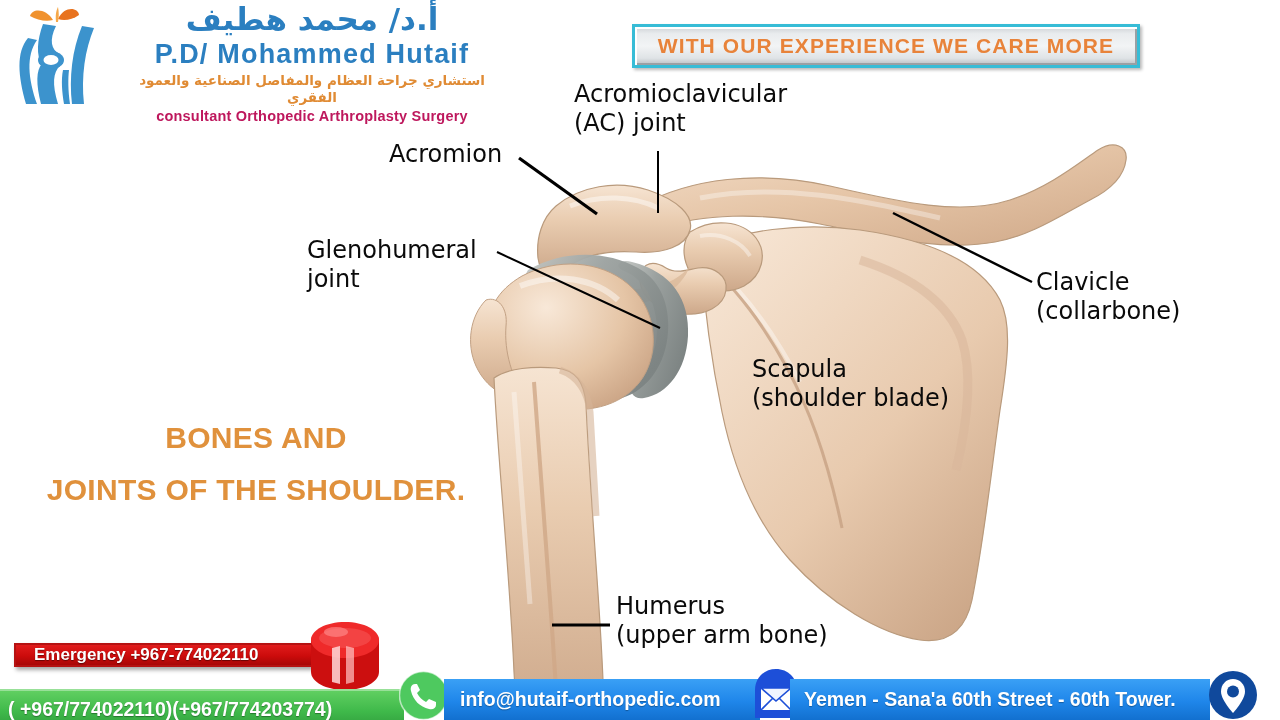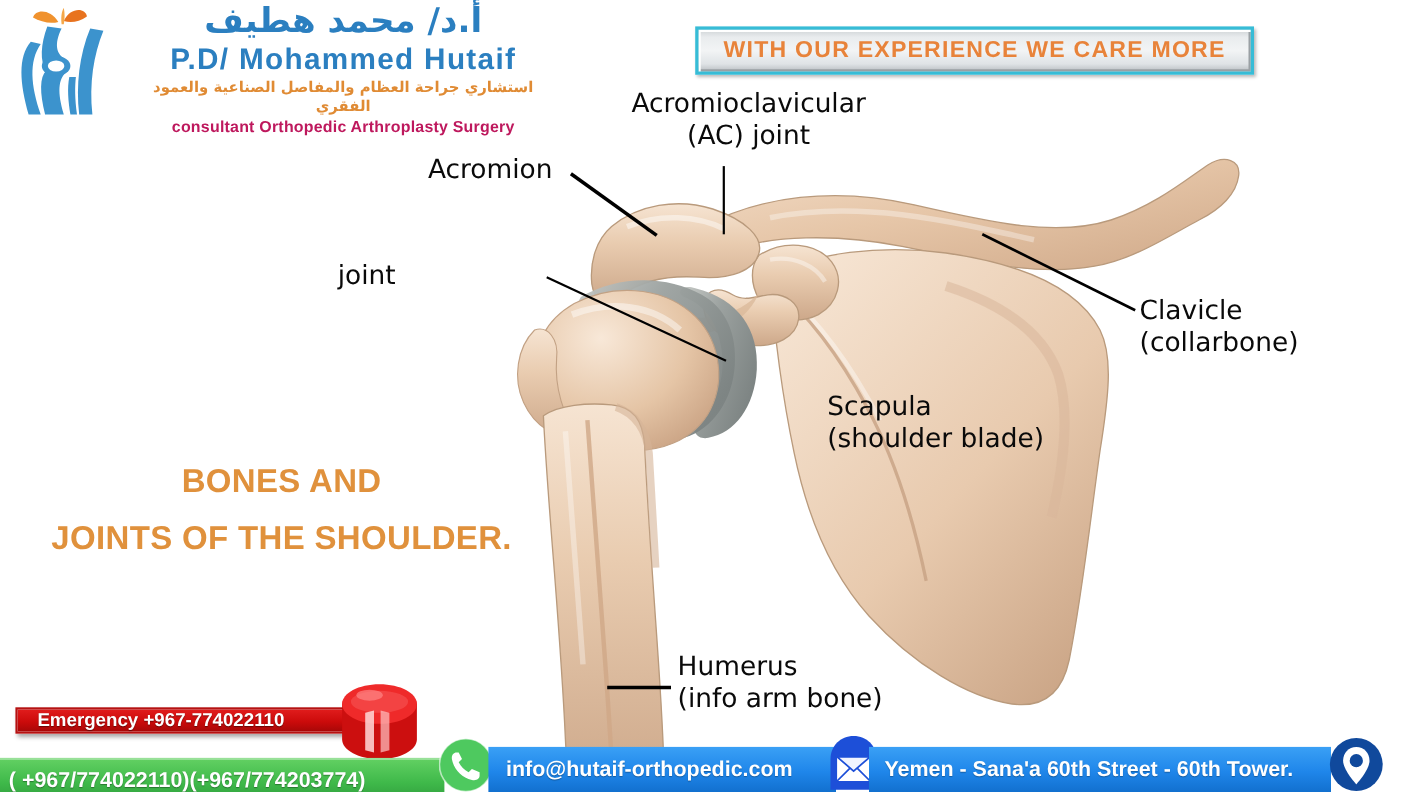--- a/index.html
+++ b/index.html
@@ -55,21 +55,21 @@
   }
 
   
   #anatomy { position:absolute; left:0px; top:0px; width:1280px; height:720px; }
 
   
   .anno {
     position:absolute; color:#0a0a0a; font-size:24px; line-height:1.22;
     font-family:"DejaVu Sans", sans-serif; white-space:nowrap;
   }
-  #label-ac        { left:574px; top:80px;text-align:center; }
+  #label-ac        { left:574px; top:80px; }
   #label-acromion  { left:389px; top:140px; }
   #label-gh        { left:307px; top:236px; }
   #label-clavicle  { left:1036px; top:268px; }
   #label-scapula   { left:752px; top:355px; }
   #label-humerus   { left:616px; top:592px; }
 
   
   #emergency-bar {
     position:absolute; left:14px; top:643px; width:306px; height:24px;
     background:linear-gradient(180deg,#e01c1c 0%,#cc0b0b 55%,#a80707 100%);
@@ -291,36 +291,37 @@
 <div class="anno" id="label-ac">
   <div>Acromioclavicular</div>
   <div>(AC) joint</div>
 </div>
 
 <div class="anno" id="label-acromion">
   <div>Acromion</div>
 </div>
 
 <div class="anno" id="label-gh">
+  <div>Glenohumeral</div>
   <div>joint</div>
 </div>
 
 <div class="anno" id="label-clavicle">
   <div>Clavicle</div>
   <div>(collarbone)</div>
 </div>
 
 <div class="anno" id="label-scapula">
   <div>Scapula</div>
   <div>(shoulder blade)</div>
 </div>
 
 <div class="anno" id="label-humerus">
   <div>Humerus</div>
-  <div>(info arm bone)</div>
+  <div>(upper arm bone)</div>
 </div>
 
 <div id="main-title">
   <div>BONES AND</div>
   <div>JOINTS OF THE SHOULDER.</div>
 </div>
 
 <div id="emergency-bar">
   <span id="emergency-text">Emergency +967-774022110</span>
 </div>

